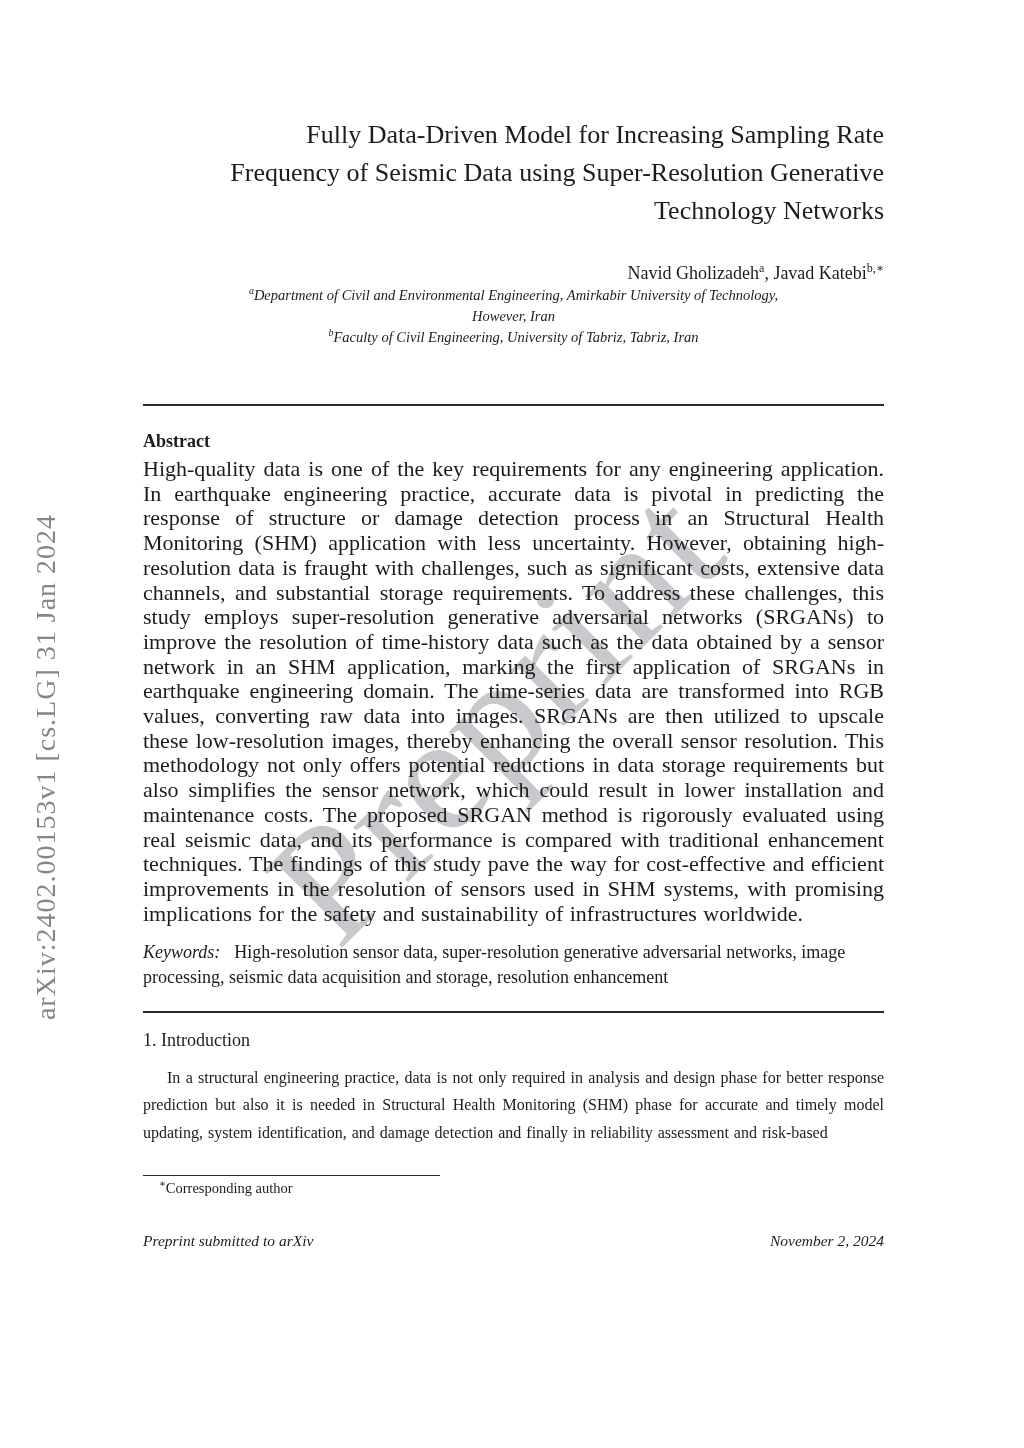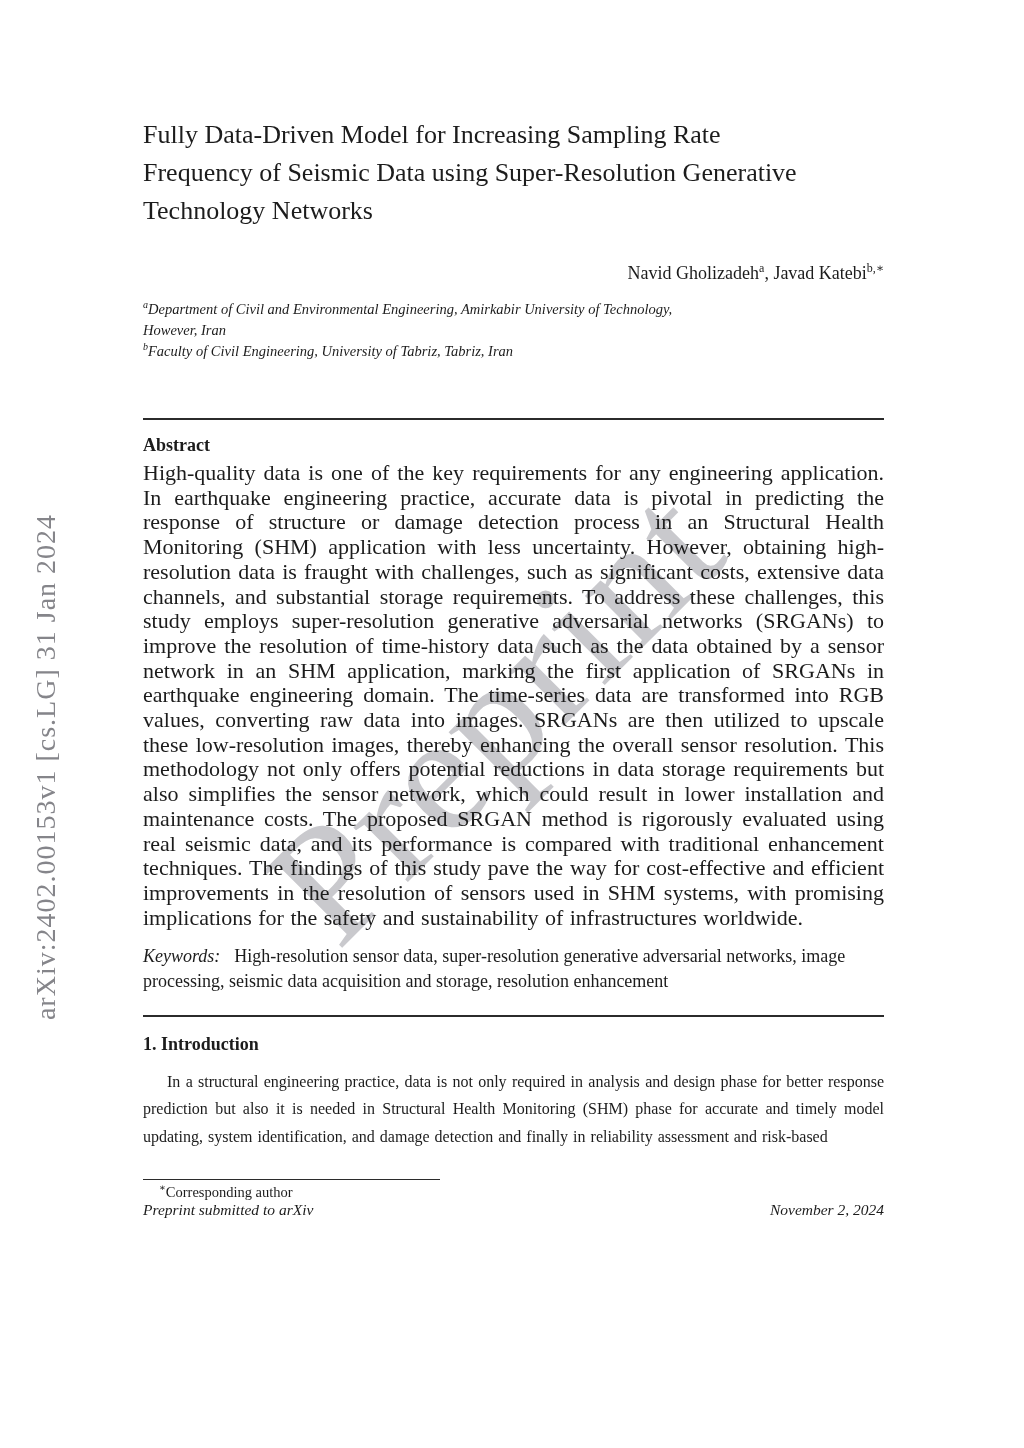--- a/index.html
+++ b/index.html
@@ -45,59 +45,60 @@
   }
 
   .content {
     position: relative;
     z-index: 1;
     margin: 0 140px 0 143px;
     padding-top: 116px;
   }
 
   .title {
-    text-align: left;
+    text-align: right;
     font-size: 26px;
     line-height: 38px;
     color: #1c1c1c;
   }
 
   .authors {
     text-align: right;
     font-size: 18px;
     margin-top: 33px;
   }
   .authors sup {
     font-size: 12px;
     line-height: 0;
   }
 
   .affiliations {
+    text-align: center;
     font-style: italic;
     font-size: 14.5px;
     line-height: 21px;
-    margin-top: 15px;
+    margin-top: 1px;
   }
   .affiliations sup {
     font-size: 10px;
     line-height: 0;
   }
 
   .rule {
     border: none;
     border-top: 2px solid #2b2b2b;
     margin: 0;
   }
   .rule-top { margin-top: 56px; }
   .rule-bottom { margin-top: 21px; }
 
   .abstract-heading {
     font-weight: bold;
     font-size: 18px;
-    margin-top: 15px;
+    margin-top: 25px;
   }
 
   .abstract-text {
     margin-top: 5px;
     font-size: 22px;
     line-height: 24.7px;
     text-align: justify;
     word-spacing: 1px;
   }
 
@@ -106,21 +107,21 @@
     font-size: 18px;
     line-height: 24.7px;
     text-align: left;
   }
   .keywords .kw-label {
     font-style: italic;
     margin-right: 14px;
   }
 
   .section-heading {
-    font-weight: bold;
+    font-weight: normal;
     font-size: 18px;
     margin-top: 17px;
   }
 
   .intro-paragraph {
     margin-top: 13px;
     font-size: 16px;
     line-height: 27.5px;
     text-align: justify;
     text-indent: 24px;
@@ -135,20 +136,21 @@
   }
 
   .footnote {
     margin-top: 4px;
     font-size: 14.5px;
     padding-left: 16px;
   }
   .footnote sup { font-size: 10px; line-height: 0; }
 
   .footer {
+    margin-top: 35px;
     display: flex;
     justify-content: space-between;
     font-style: italic;
     font-size: 15.5px;
   }
 </style>
 </head>
 <body>
 
 <div class="page">

